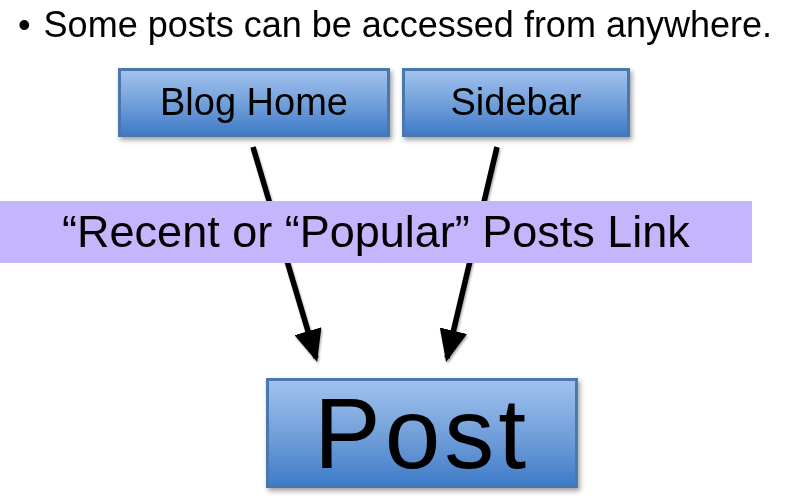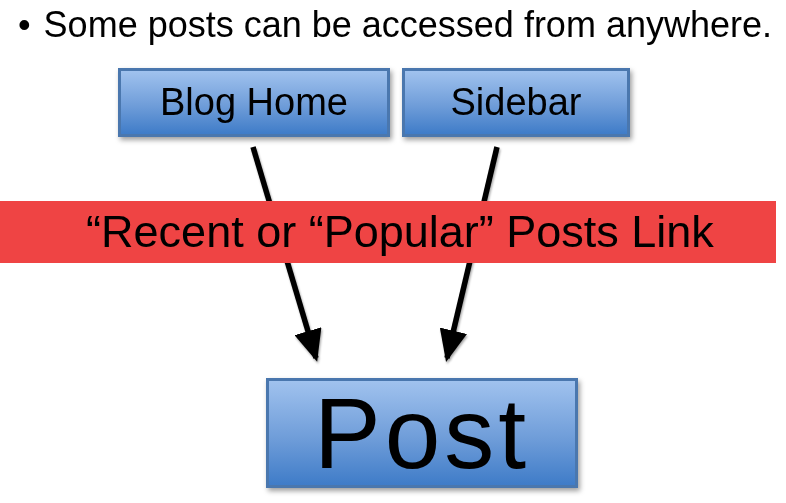--- a/index.html
+++ b/index.html
@@ -71,28 +71,27 @@
     left: 0; top: 0;
     width: 786px; height: 503px;
     z-index: 1;
   }
 
   
   .edge-label {
     position: absolute;
     left: 0; top: 201px;
     width: 752px; height: 62px;
-    background: #ef4444;
+    background: #c4b5fd;
     display: flex;
     align-items: center;
     justify-content: center;
     font-size: 45px;
     white-space: nowrap;
     z-index: 3;
-    padding-left: 24px;
   }
 </style>
 </head>
 <body>
 
 <div class="slide">
 
   <div class="bullet-row">
     <span class="bullet-glyph">•</span>
     <span>Some posts can be accessed from anywhere.</span>

